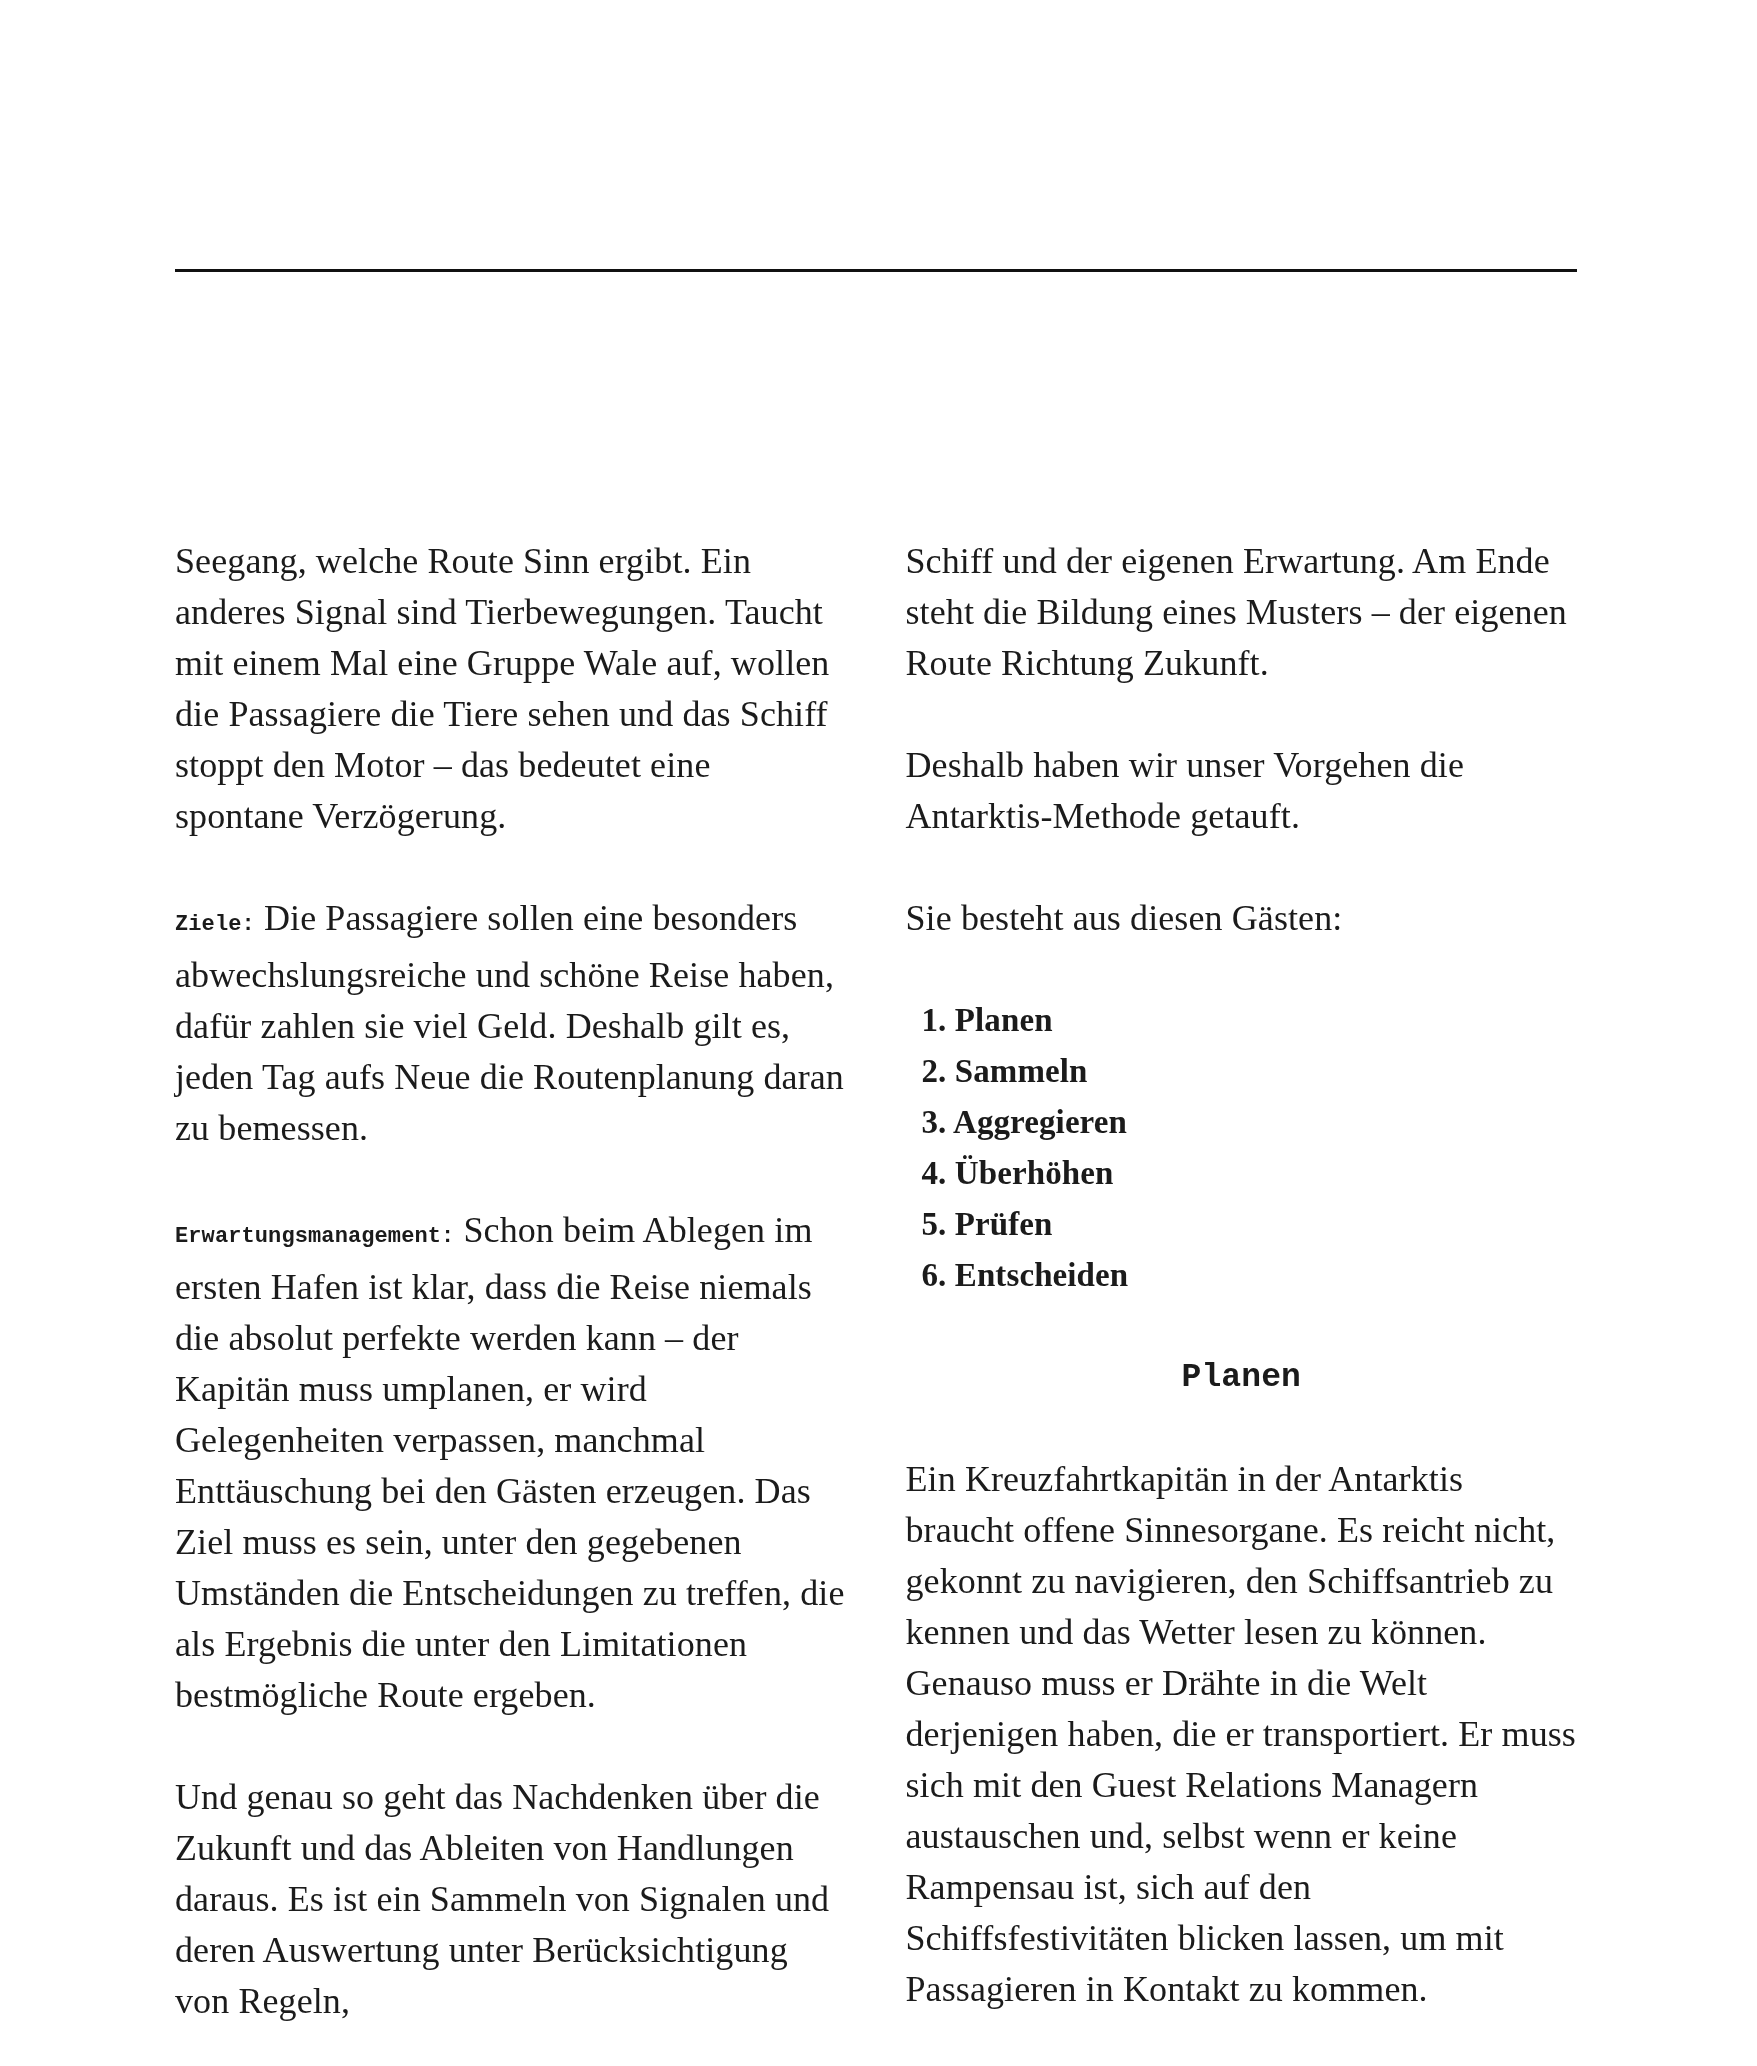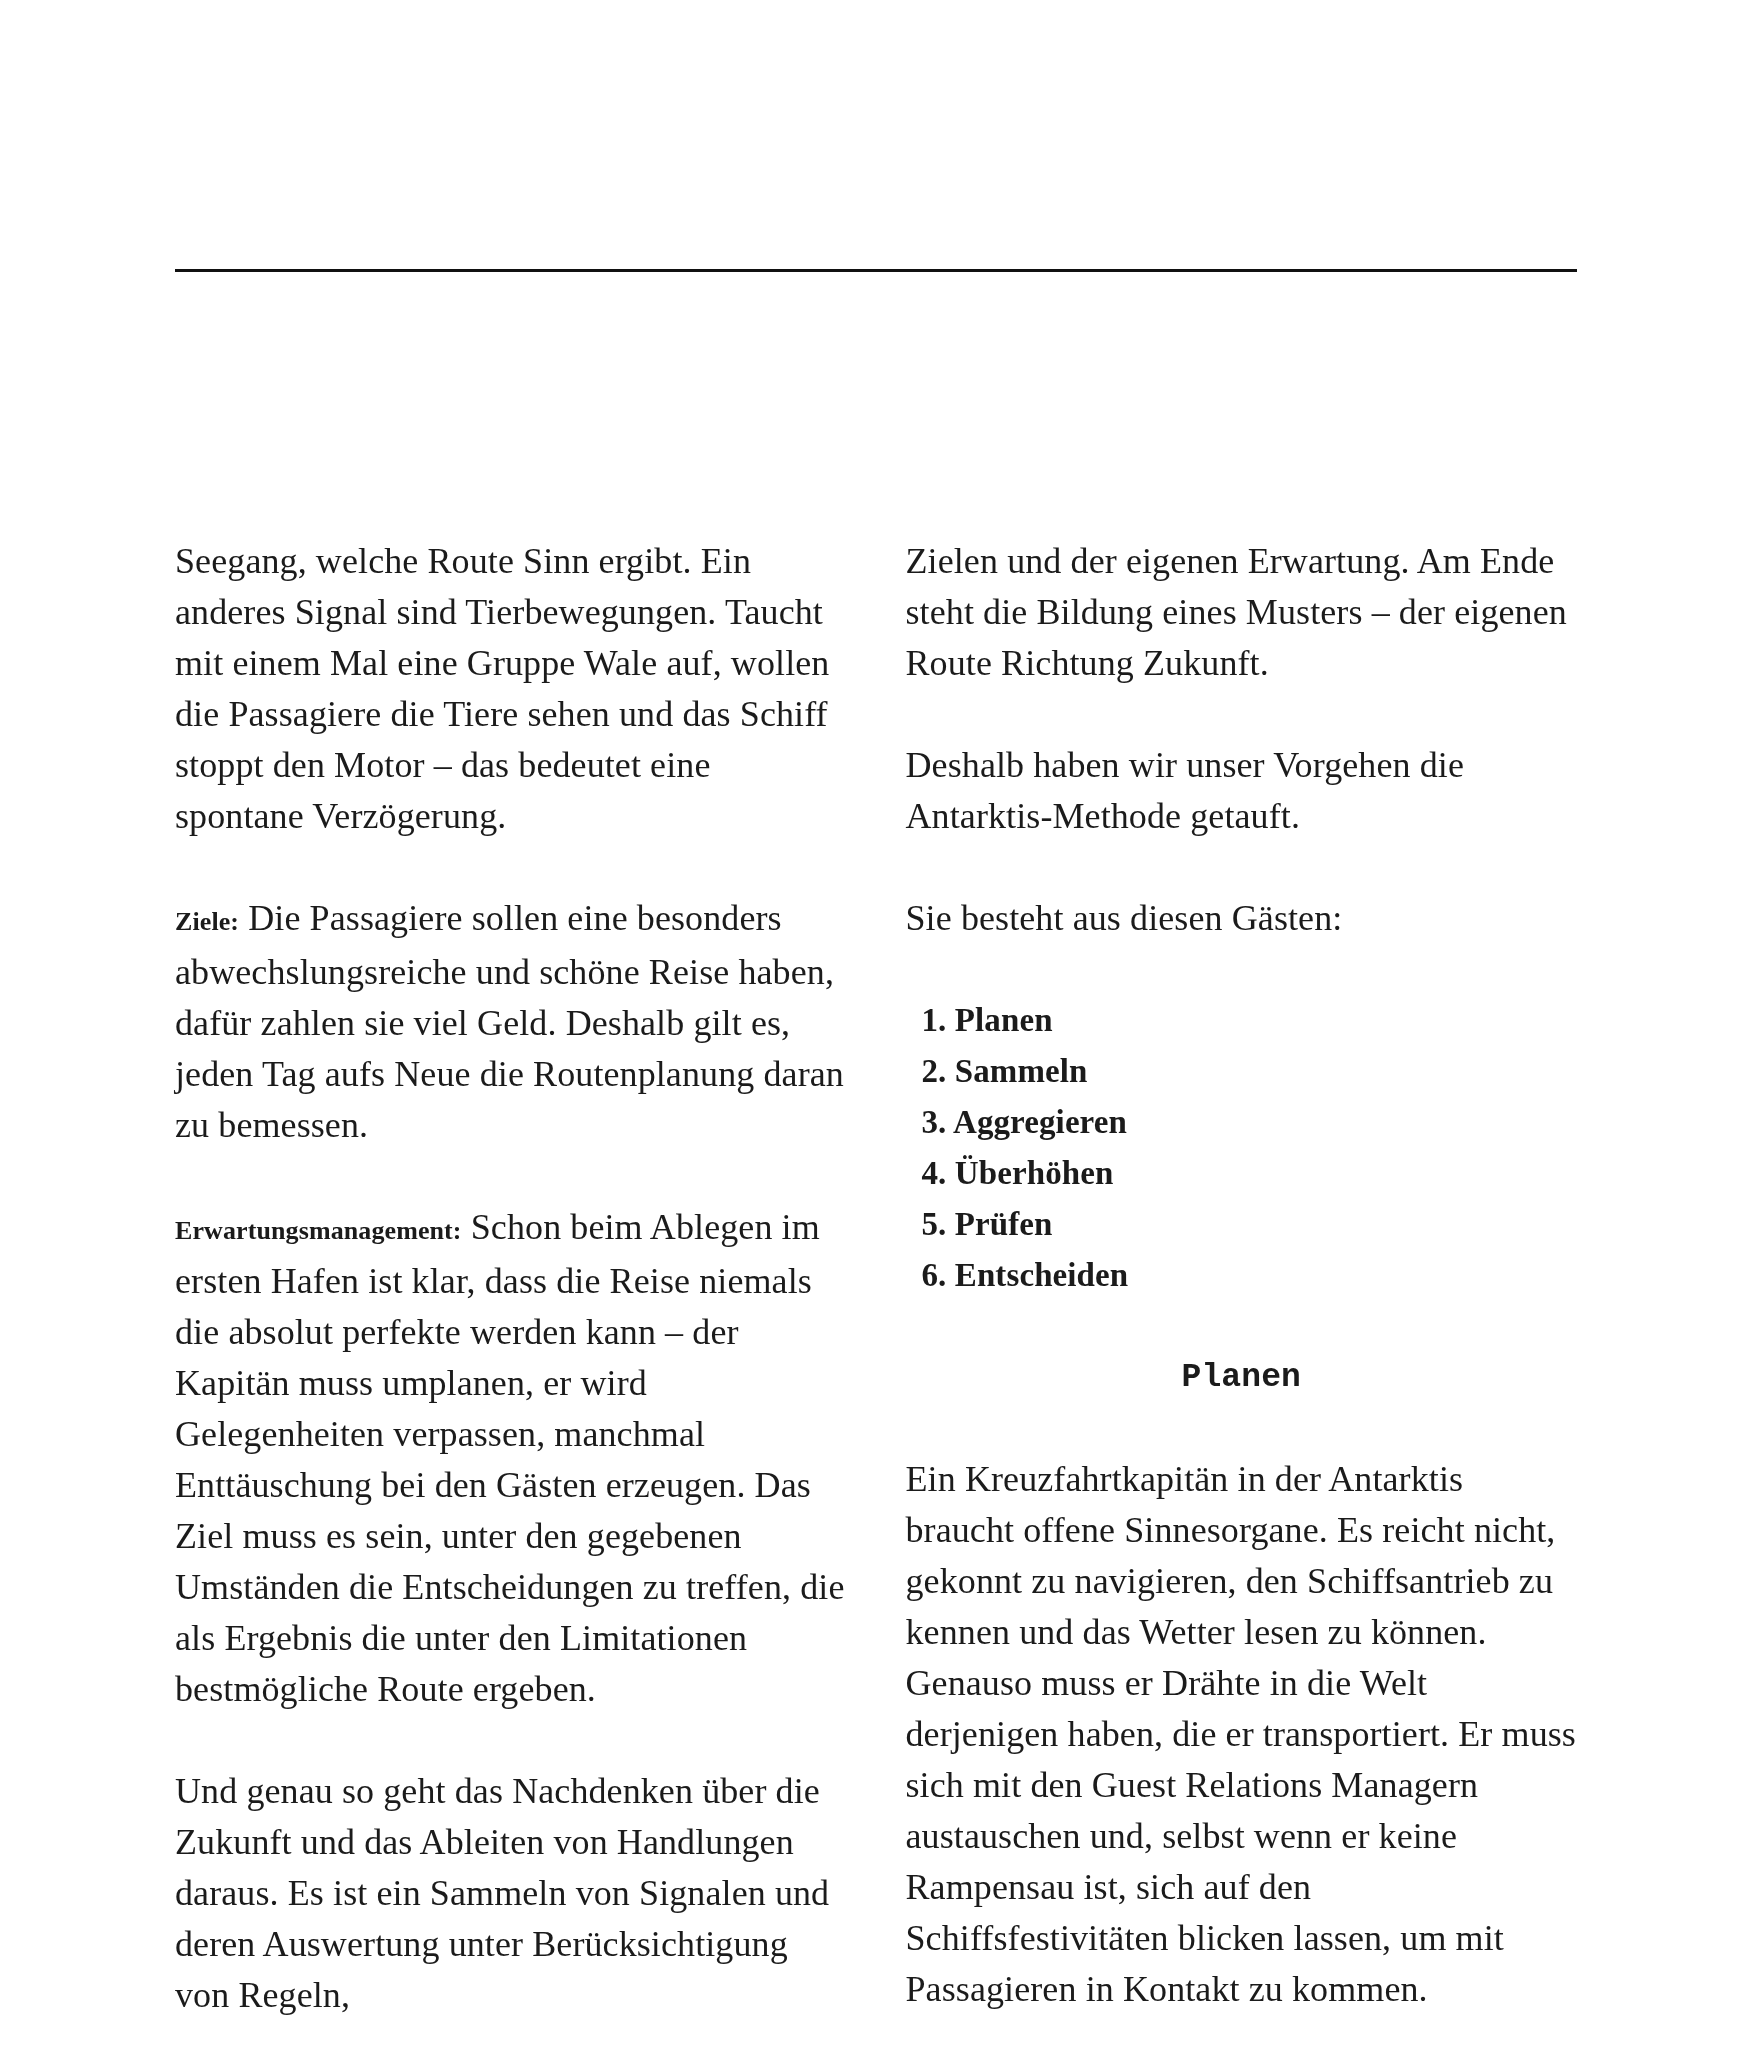--- a/index.html
+++ b/index.html
@@ -38,23 +38,23 @@
     letter-spacing: 0.1px;
   }
   .col p {
     margin: 0 0 51px 0;
   }
   .col p:last-child {
     margin-bottom: 0;
     font-family: Liberation Serif, serif;
   }
   .lead {
-    font-family: Liberation Serif, serif;
+    font-family: Liberation Mono, monospace;
     font-weight: 700;
-    font-size: 26px;
+    font-size: 22px;
   }
   .block-list {
     list-style: none;
     margin: 0 0 51px 16px;
     padding: 0;
     font-family: Liberation Serif, serif;
     font-weight: 700;
     font-size: 33px;
     line-height: 51px;
   }
@@ -77,21 +77,21 @@
   <div class="columns">
 
     <div class="col">
       <p>Seegang, welche Route Sinn ergibt. Ein anderes Signal sind Tierbewegungen. Taucht mit einem Mal eine Gruppe Wale auf, wollen die Passagiere die Tiere sehen und das Schiff stoppt den Motor – das bedeutet eine spontane Verzögerung.</p>
       <p><span class="lead">Ziele:</span><span> Die Passagiere sollen eine besonders abwechslungsreiche und schöne Reise haben, dafür zahlen sie viel Geld. Deshalb gilt es, jeden Tag aufs Neue die Routenplanung daran zu bemessen.</span></p>
       <p><span class="lead">Erwartungsmanagement:</span><span> Schon beim Ablegen im ersten Hafen ist klar, dass die Reise niemals die absolut perfekte werden kann – der Kapitän muss umplanen, er wird Gelegenheiten verpassen, manchmal Enttäuschung bei den Gästen erzeugen. Das Ziel muss es sein, unter den gegebenen Umständen die Entscheidungen zu treffen, die als Ergebnis die unter den Limitationen bestmögliche Route ergeben.</span></p>
       <p>Und genau so geht das Nachdenken über die Zukunft und das Ableiten von Handlungen daraus. Es ist ein Sammeln von Signalen und deren Auswertung unter Berücksichtigung von Regeln,</p>
     </div>
 
     <div class="col">
-      <p>Zielen und der eigenen Erwartung. Am Ende steht die Bildung eines Musters – der eigenen Route Richtung Zukunft.</p>
+      <p>Schiff und der eigenen Erwartung. Am Ende steht die Bildung eines Musters – der eigenen Route Richtung Zukunft.</p>
       <p>Deshalb haben wir unser Vorgehen die Antarktis-Methode getauft.</p>
       <p>Sie besteht aus diesen Gästen:</p>
       <ul class="block-list">
         <li>1. Planen</li>
         <li>2. Sammeln</li>
         <li>3. Aggregieren</li>
         <li>4. Überhöhen</li>
         <li>5. Prüfen</li>
         <li>6. Entscheiden</li>
       </ul>

